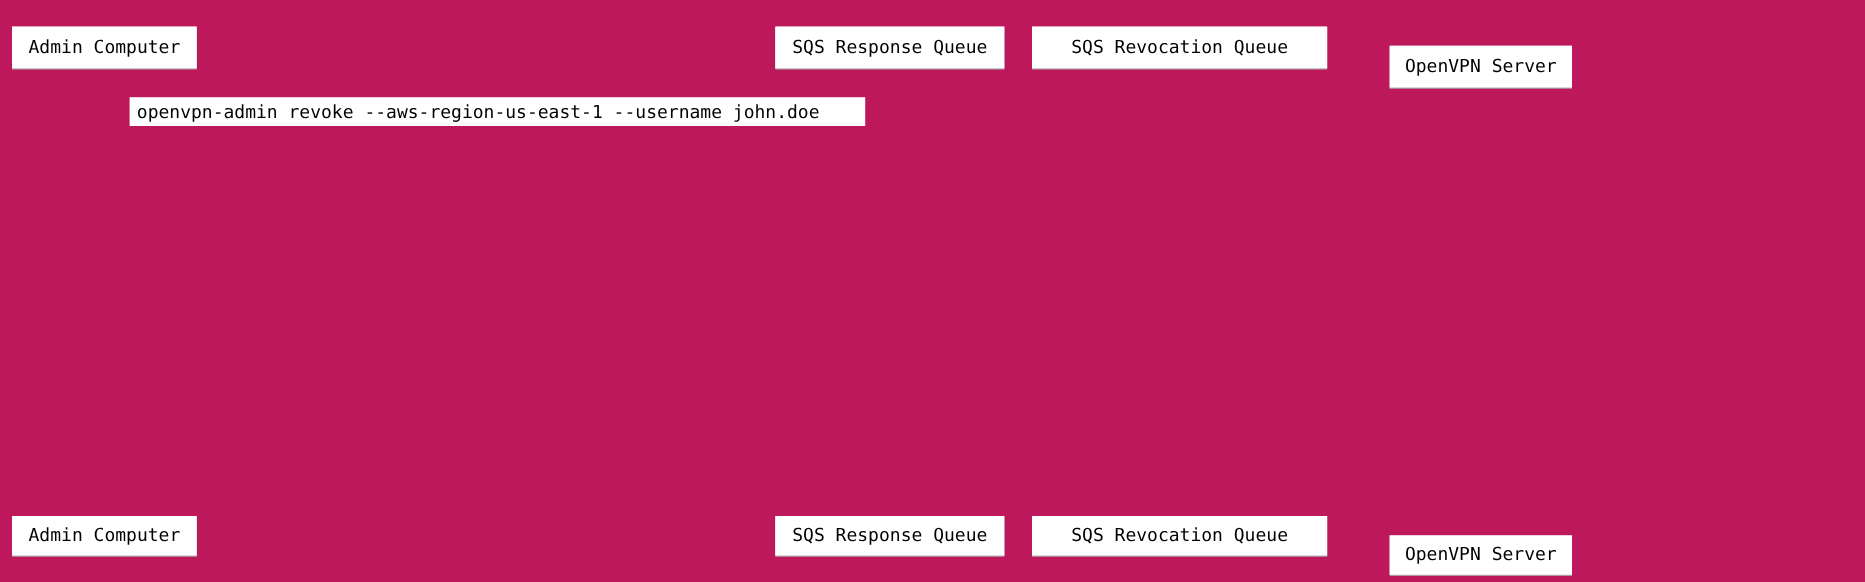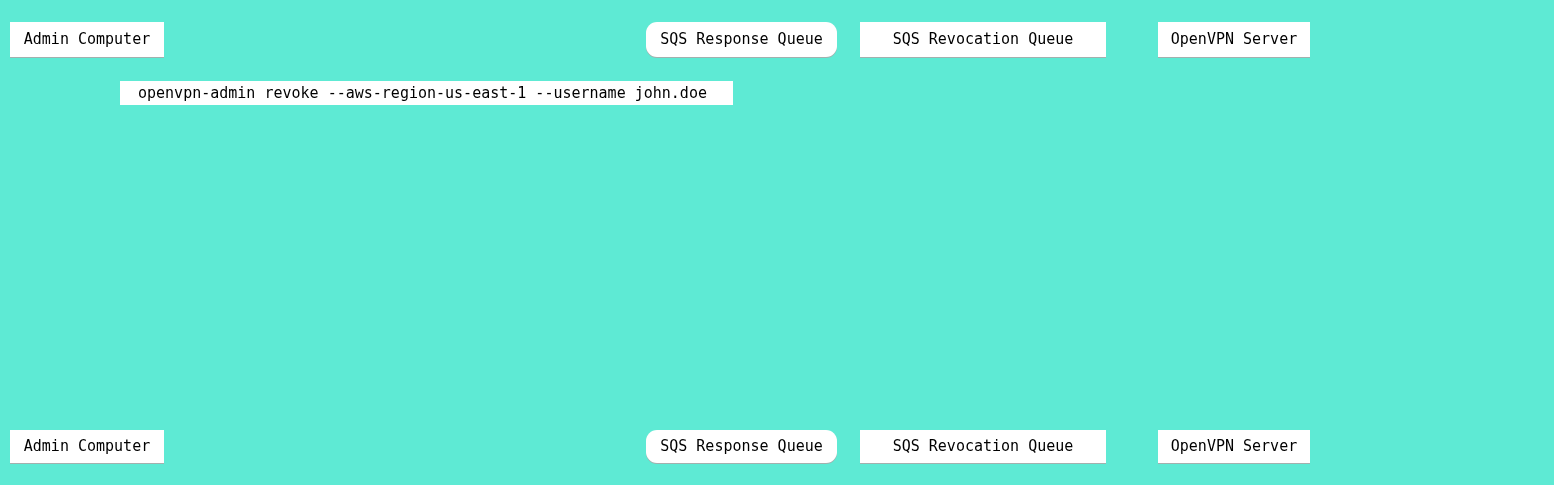--- a/index.html
+++ b/index.html
@@ -4,21 +4,21 @@
 <style>
   html, body {
     margin: 0;
     padding: 0;
     background: #000000;
   }
   .stage {
     position: relative;
     width: 1554px;
     height: 485px;
-    background: #5eead4;
+    background: #be185d;
     overflow: hidden;
     font-family: "DejaVu Sans Mono", "Liberation Mono", monospace;
   }
   .actor-box {
     position: absolute;
     background: #ffffff;
     color: #000000;
     display: flex;
     align-items: center;
     justify-content: center;
@@ -27,35 +27,35 @@
     white-space: nowrap;
     box-shadow: 0 1px 0 rgba(170,170,170,0.9);
     box-sizing: border-box;
   }
   
   .row-top { top: 22px; height: 35px; }
   
   .row-bottom { top: 430px; height: 33px; }
   
   .a0 { left: 10px;   width: 154px; }
-  .a1 { left: 646px;  width: 191px; border-radius: 11px; }
+  .a1 { left: 646px;  width: 191px; }
   .a2 { left: 860px;  width: 246px; }
-  .a3 { left: 1158px; width: 152px; }
+  .a3 { left: 1158px; width: 152px; margin-top: 16px; }
 
   .msg-label {
     position: absolute;
-    left: 120px;
+    left: 108px;
     top: 81px;
     width: 613px;
     height: 24px;
     background: #ffffff;
     color: #000000;
     font-size: 15px;
     line-height: 24px;
-    padding-left: 18px;
+    padding-left: 6px;
     box-sizing: border-box;
     white-space: nowrap;
     overflow: hidden;
   }
 </style>
 </head>
 <body>
 
 <div class="stage">
 

